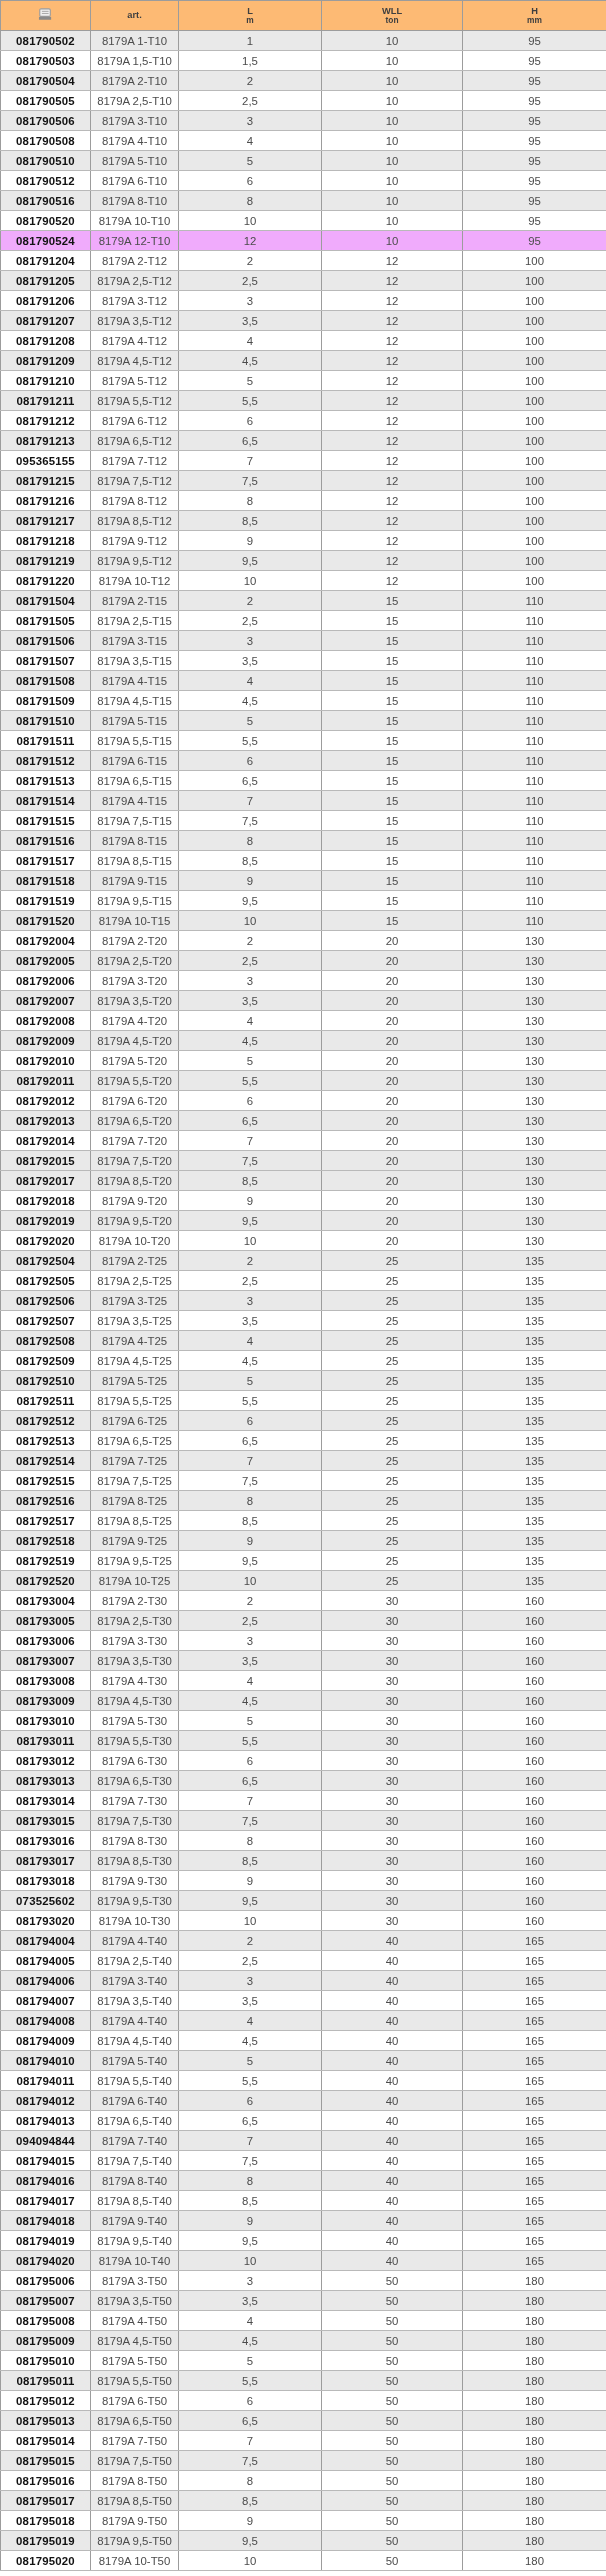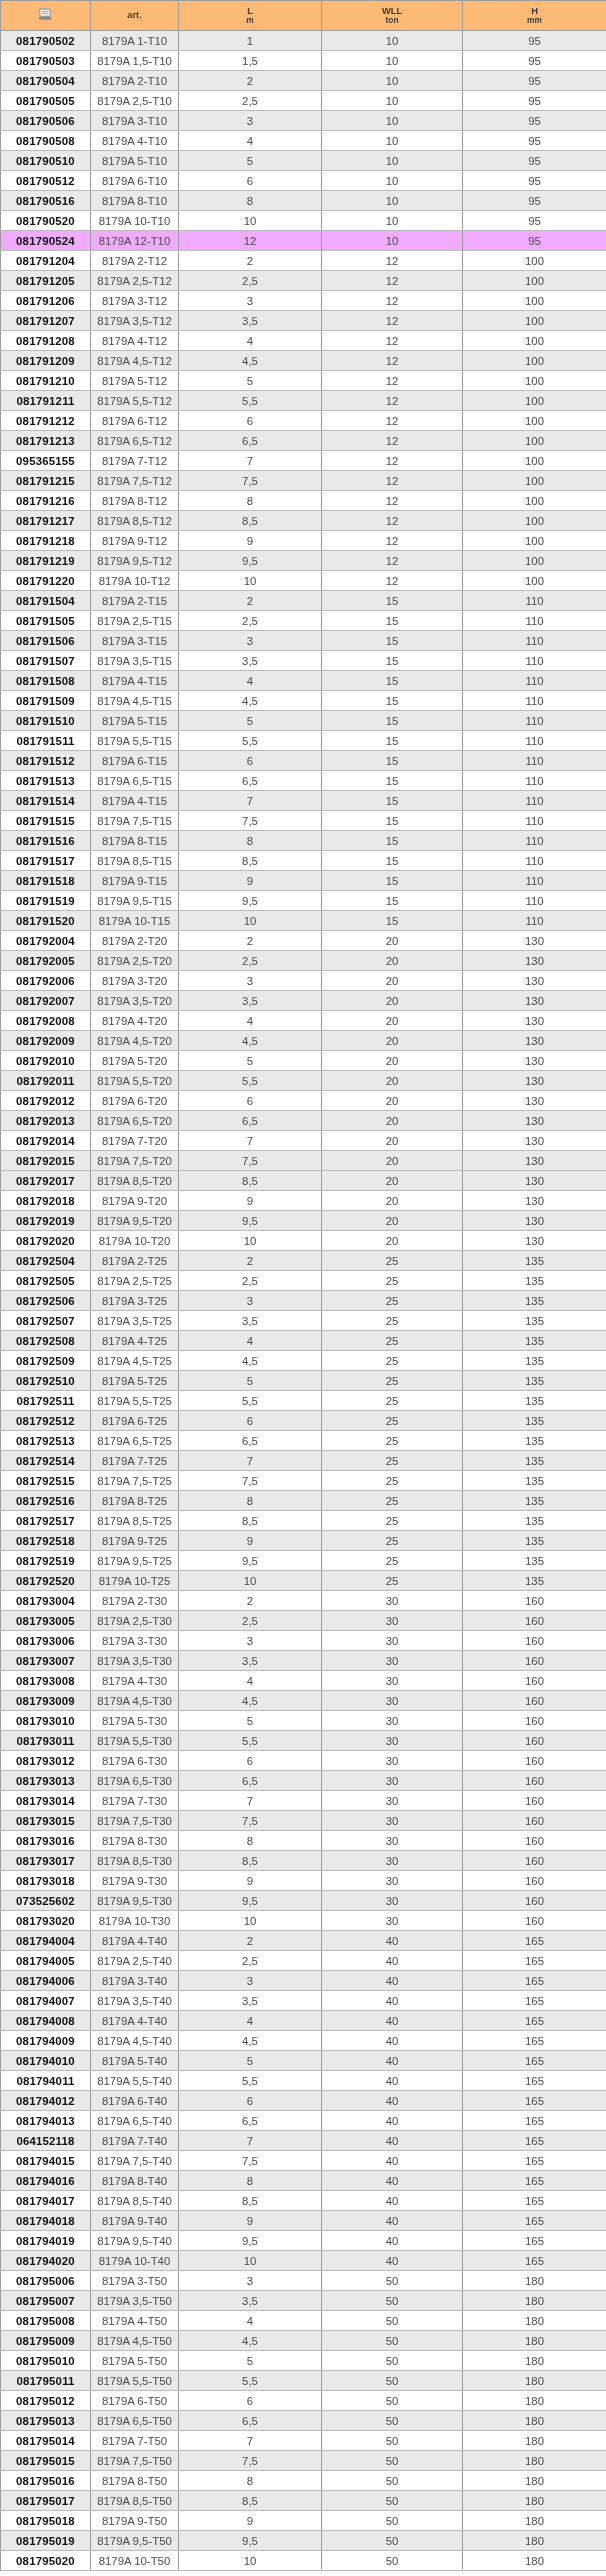--- a/index.html
+++ b/index.html
@@ -798,21 +798,21 @@
         <td>165</td>
       </tr>
       <tr>
         <td class="code">081794013</td>
         <td>8179A 6,5-T40</td>
         <td>6,5</td>
         <td>40</td>
         <td>165</td>
       </tr>
       <tr class="alt">
-        <td class="code">064152118</td>
+        <td class="code">094094844</td>
         <td>8179A 7-T40</td>
         <td>7</td>
         <td>40</td>
         <td>165</td>
       </tr>
       <tr>
         <td class="code">081794015</td>
         <td>8179A 7,5-T40</td>
         <td>7,5</td>
         <td>40</td>

